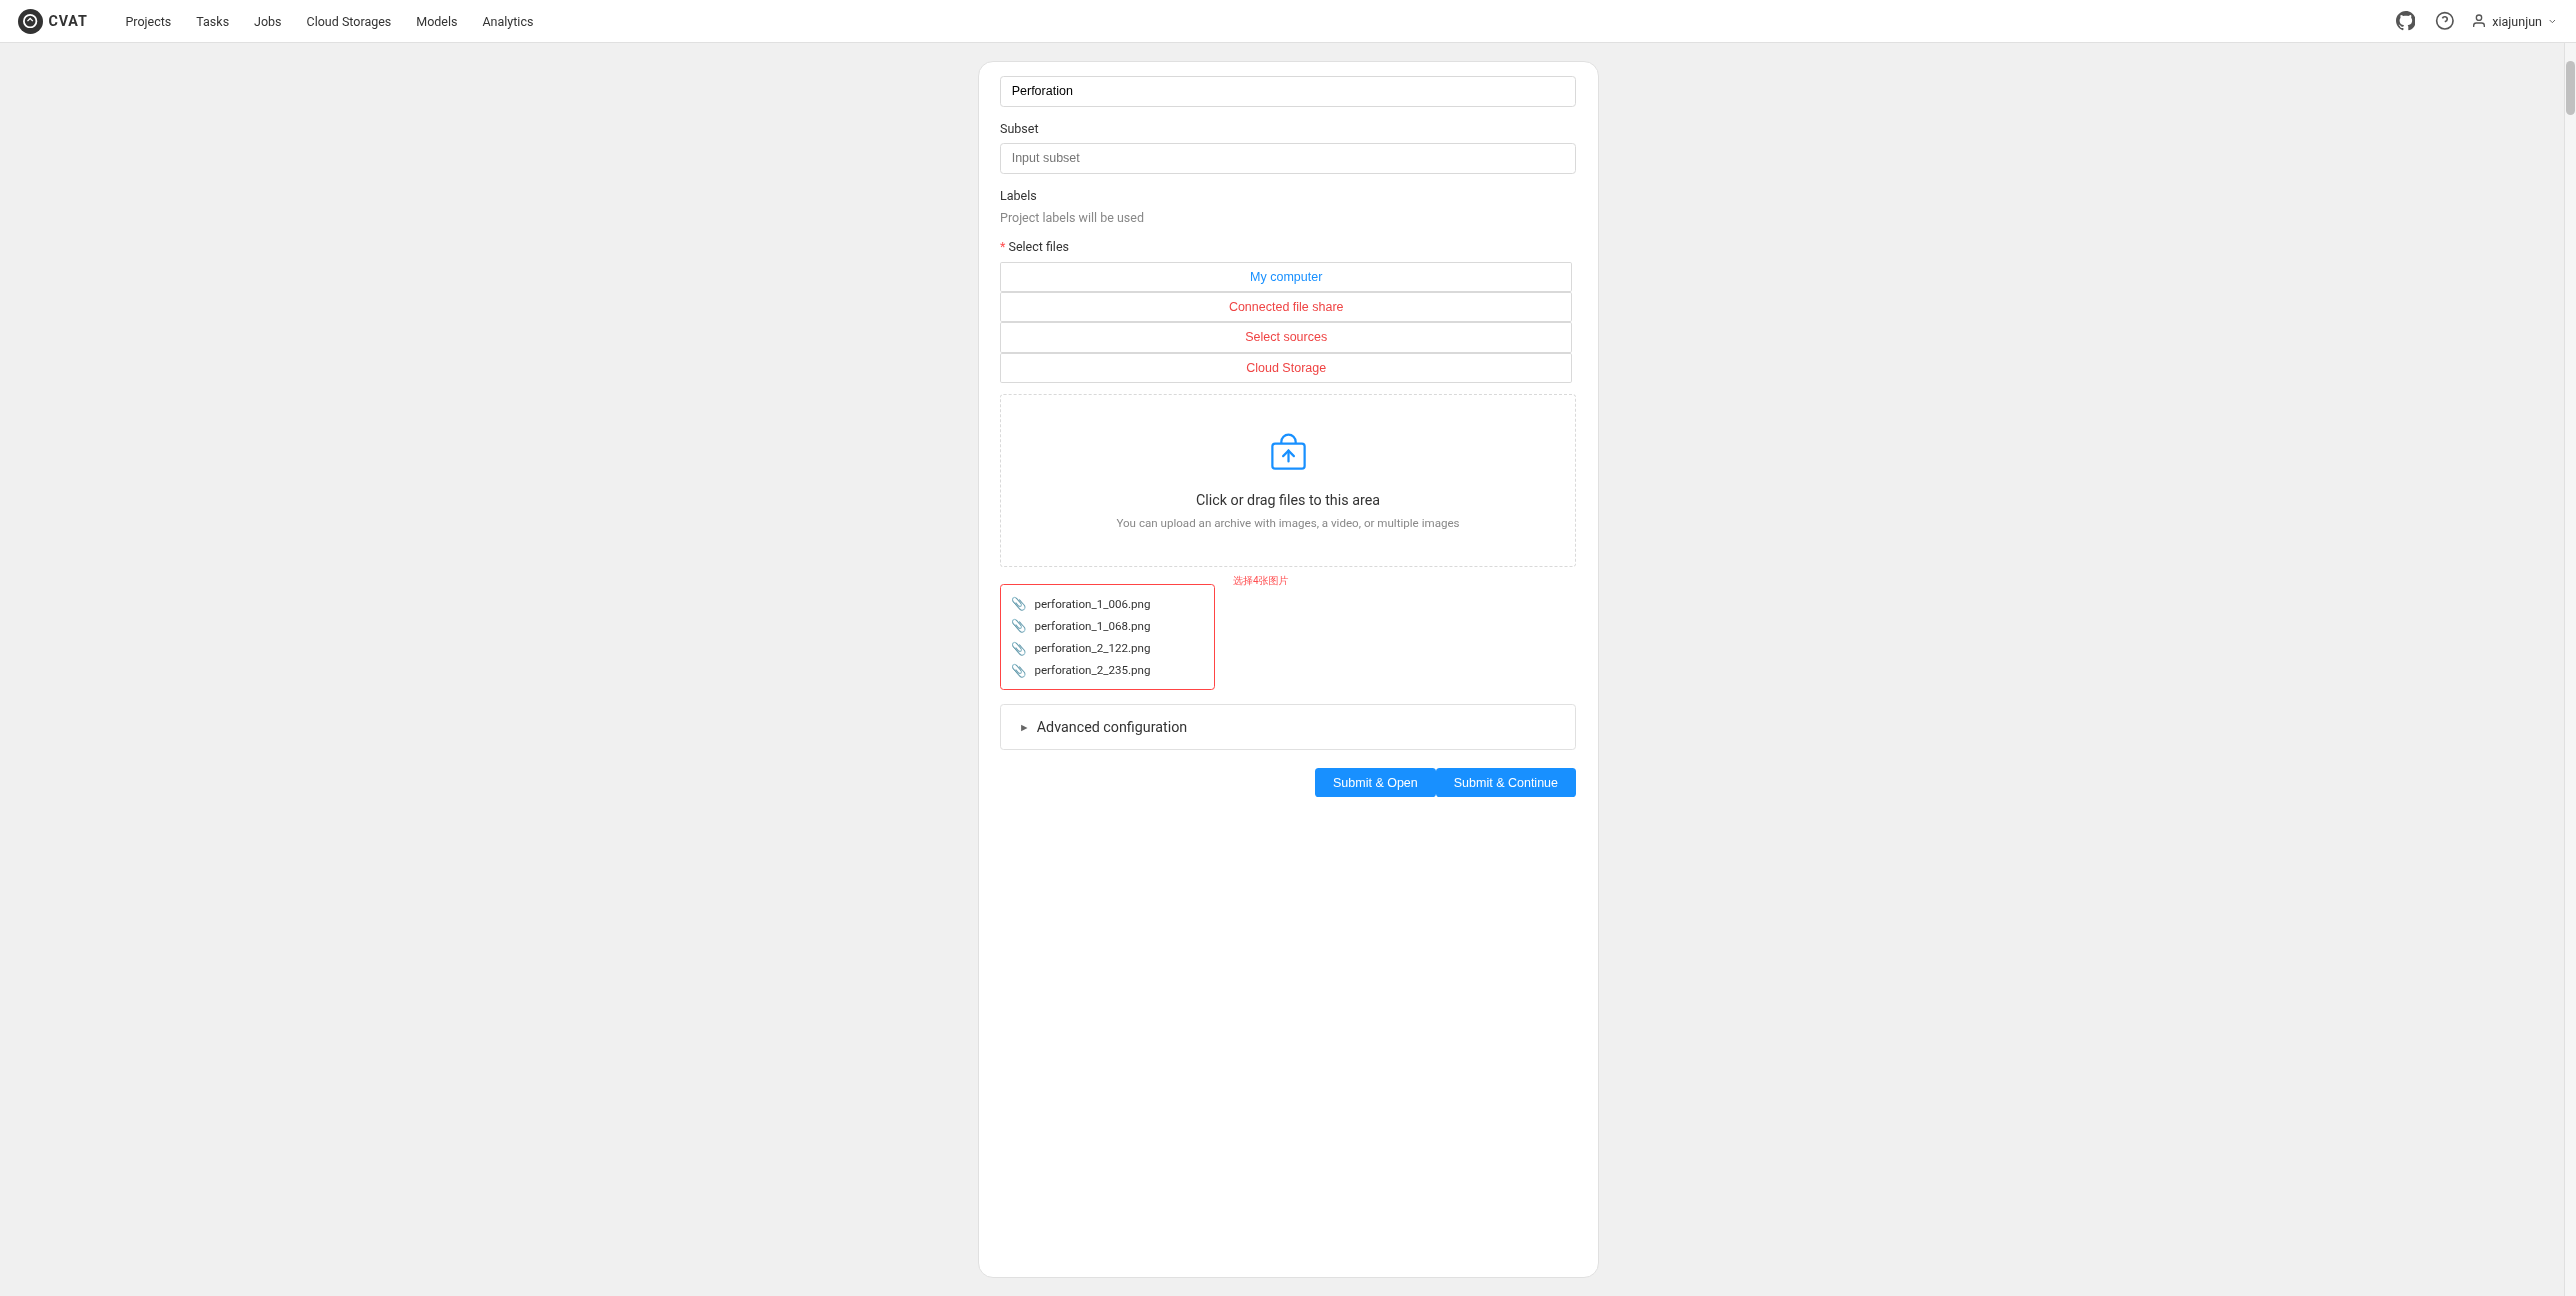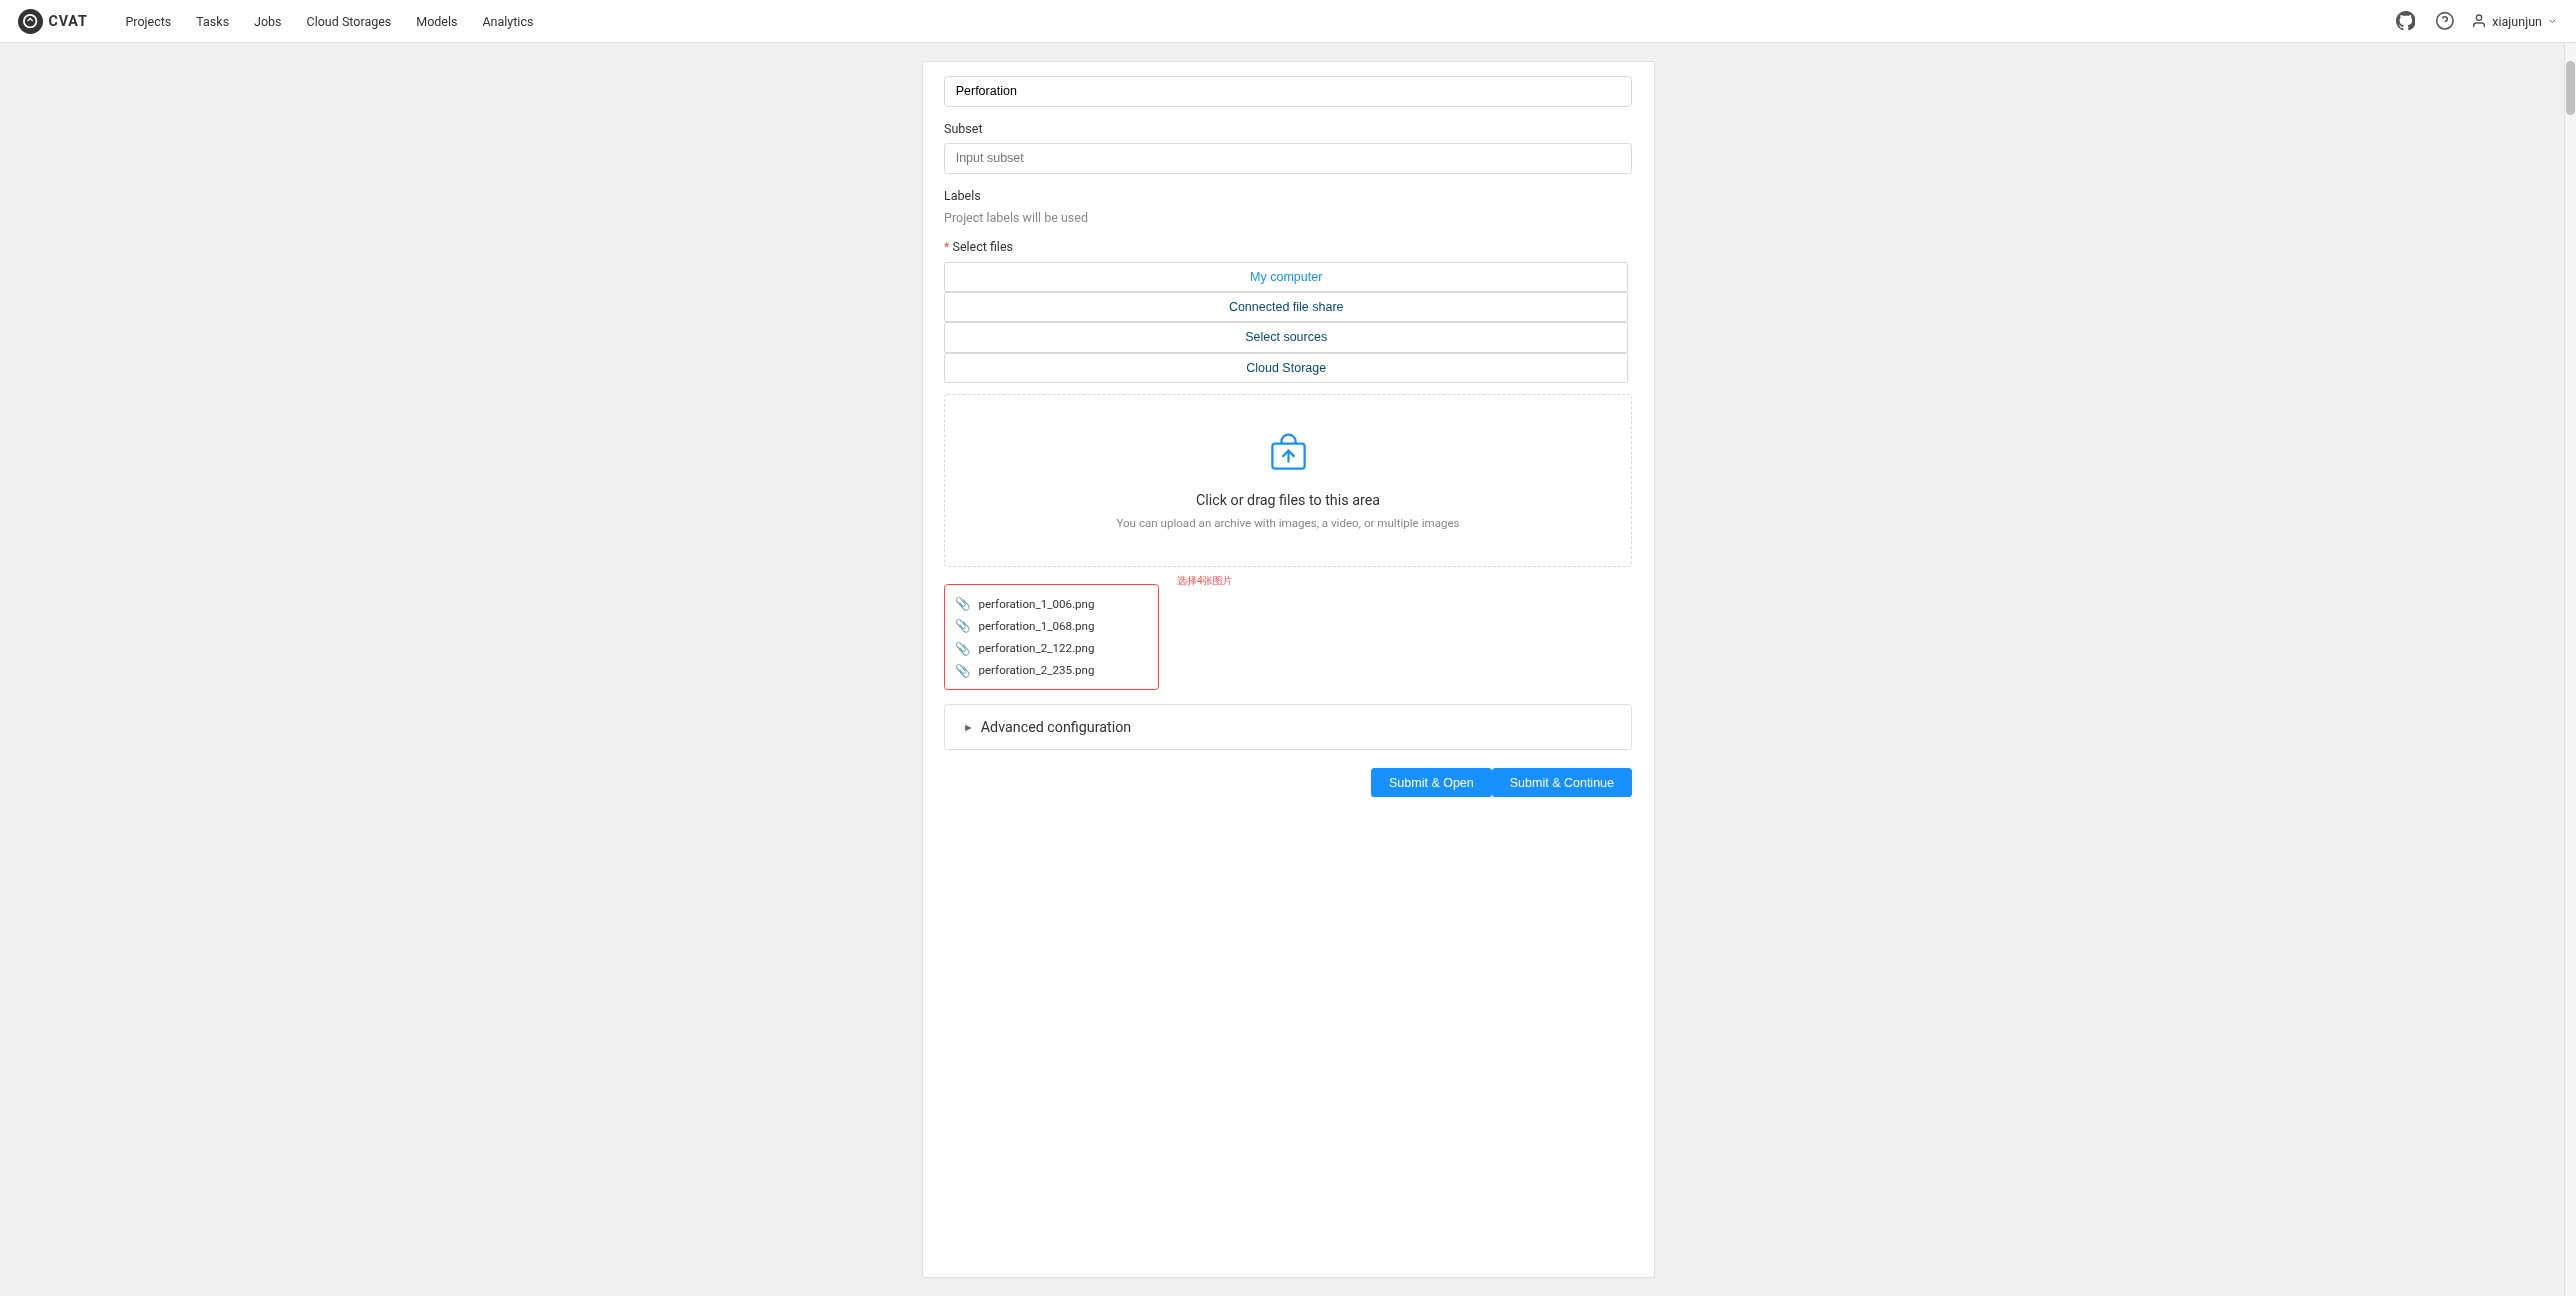--- a/index.html
+++ b/index.html
@@ -88,22 +88,22 @@
       margin-top: 43px;
       display: flex;
       justify-content: center;
       padding: 18px;
       background: #f0f0f0;
       min-height: calc(100vh - 43px);
     }
 
     .form-container {
       background: #fff;
-      width: 733px;
-      border-radius: 0;
+      width: 621px;
+      border-radius: 15px;
       border: 0.9px solid #e0e0e0;
       padding: 0;
     }
 
     .form-section {
       padding: 14.3px 21.5px;
     }
 
     
     .name-input {
@@ -152,21 +152,21 @@
       margin-top: 7.2px;
       border-bottom: none;
       flex-direction: column;
     }
     .file-tab {
       padding: 7.2px 18px;
       border: 0.9px solid #d9d9d9;
       background: #fff;
       cursor: pointer;
       font-size: 12.5px;
-      color: #0c4a6e;
+      color: #ef4444;
       border-radius: 1.8px;
       margin-right: 3.6px;
     }
     .file-tab.active {
       color: #1890ff;
       border-color: #d9d9d9;
       font-weight: 500;
     }
 
     

